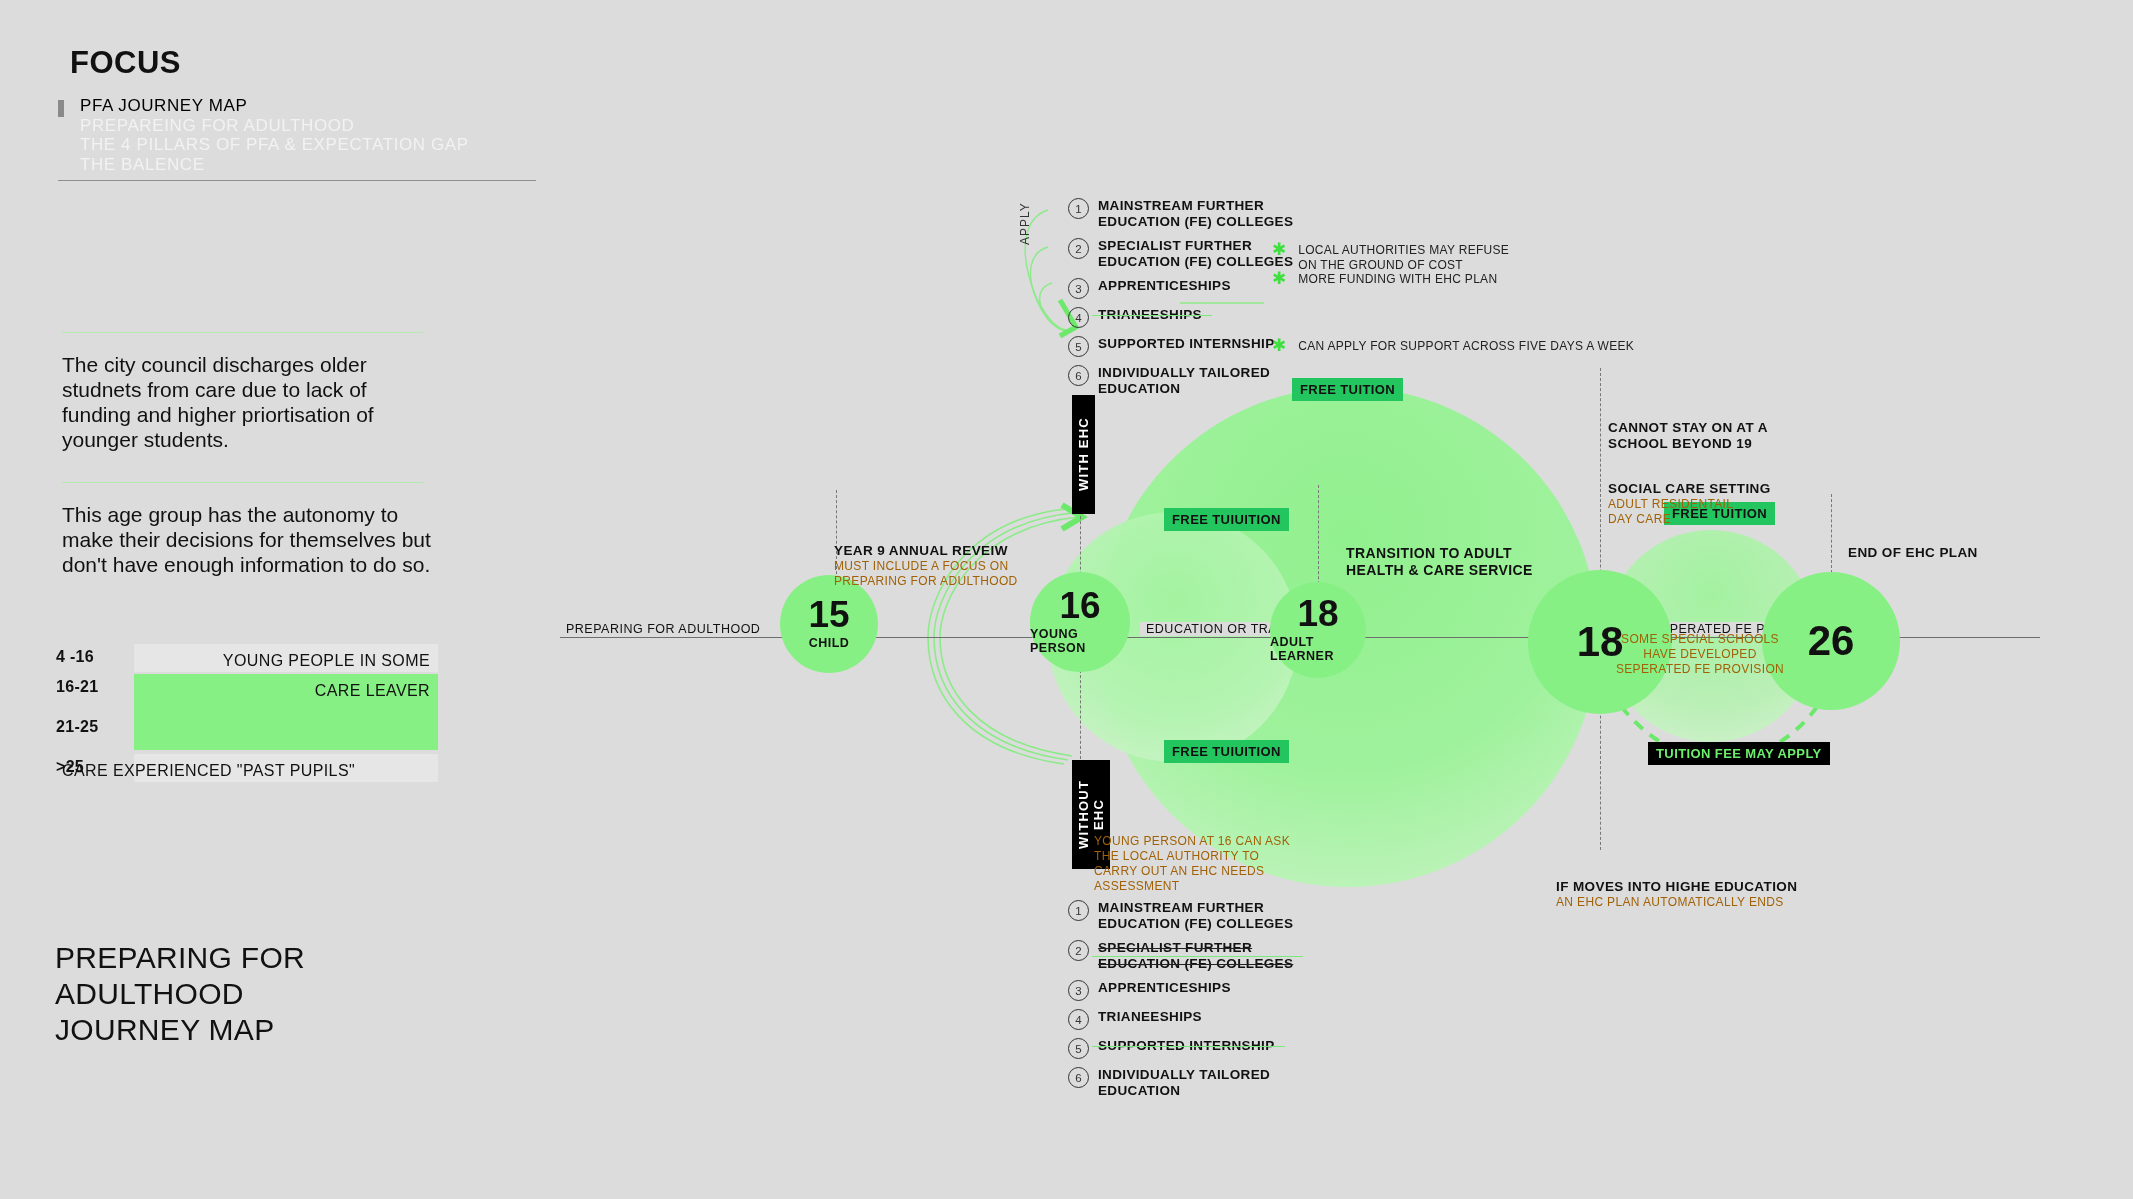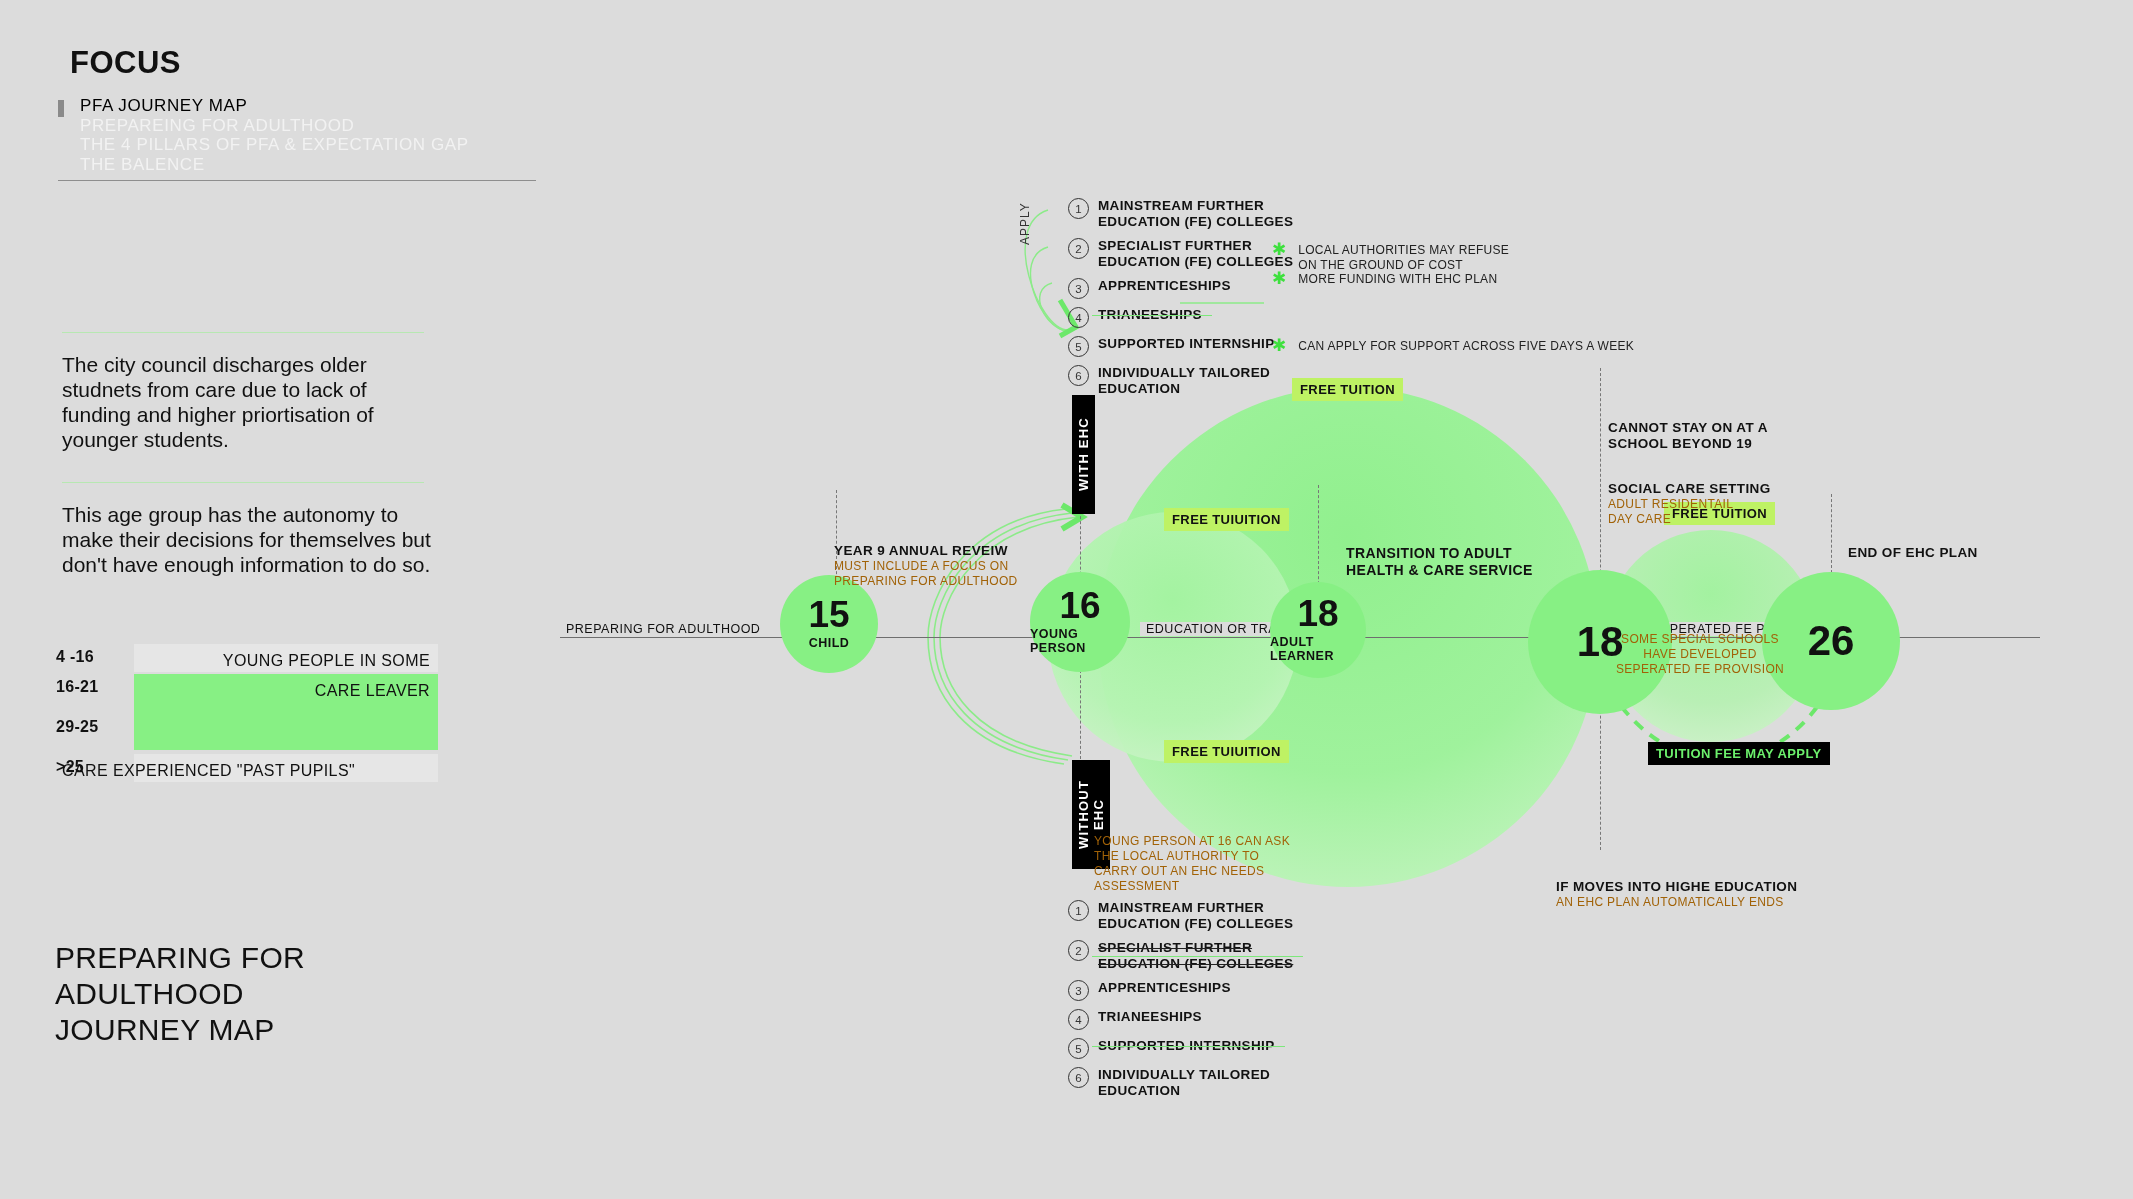--- a/index.html
+++ b/index.html
@@ -46,21 +46,21 @@
   
   #axis{left:560px;top:637px;width:1480px;height:1px;background:#6e6e6e;}
   .node{position:absolute;border-radius:50%;background:#87f084;display:flex;flex-direction:column;
          align-items:center;justify-content:center;}
   .node .num{font-size:37px;font-weight:bold;line-height:34px;}
   .node .sub{font-size:12.5px;font-weight:bold;letter-spacing:0.5px;margin-top:4px;}
   .bigcircle{position:absolute;border-radius:50%;}
   .vdash{position:absolute;width:0;border-left:1px dashed #777;}
   .vlabel{position:absolute;background:#000;color:#fff;font-size:13px;font-weight:bold;
           letter-spacing:1.2px;writing-mode:vertical-rl;text-align:center;padding:7px 4px;}
-  .badge{position:absolute;background:#bef264;font-size:13px;font-weight:bold;letter-spacing:0.4px;padding:4px 8px;white-space:nowrap;}
+  .badge{position:absolute;background:#22c55e;font-size:13px;font-weight:bold;letter-spacing:0.4px;padding:4px 8px;white-space:nowrap;}
   .badge.dark{background:#000;color:#6cf06c;}
   .axis-lab{position:absolute;font-size:12.5px;letter-spacing:0.5px;background:#dcdcdc;padding:0 6px;white-space:nowrap;}
 
   .note{position:absolute;margin-top:47px;}
   .note .h{font-size:13.5px;font-weight:bold;letter-spacing:0.4px;line-height:16px;white-space:nowrap;}
   .note .b{font-size:12px;letter-spacing:0.35px;line-height:15px;color:#a16207;white-space:nowrap;}
   .note.center .h,.note.center .b{text-align:center;}
 
   
   .numlist{position:absolute;}
@@ -104,21 +104,21 @@
       <span class="lg-age">4 -16</span>
       <span class="lg-bar grey"></span>
       <span class="lg-txt">YOUNG PEOPLE IN SOME</span>
     </div>
     <div class="lg-row" style="height:34px">
       <span class="lg-age">16-21</span>
       <span class="lg-bar green" style="height:76px"></span>
       <span class="lg-txt">CARE LEAVER</span>
     </div>
     <div class="lg-row" style="height:44px">
-      <span class="lg-age" style="top:6px">29-25</span>
+      <span class="lg-age" style="top:6px">21-25</span>
       <span class="lg-bar none"></span>
       <span class="lg-txt"></span>
     </div>
     <div class="lg-row" style="height:30px">
       <span class="lg-age" style="top:2px">&gt;25</span>
       <span class="lg-bar grey" style="top:-2px"></span>
       <span class="lg-txt left" style="top:6px">CARE EXPERIENCED "PAST PUPILS"</span>
     </div>
   </div>
 

